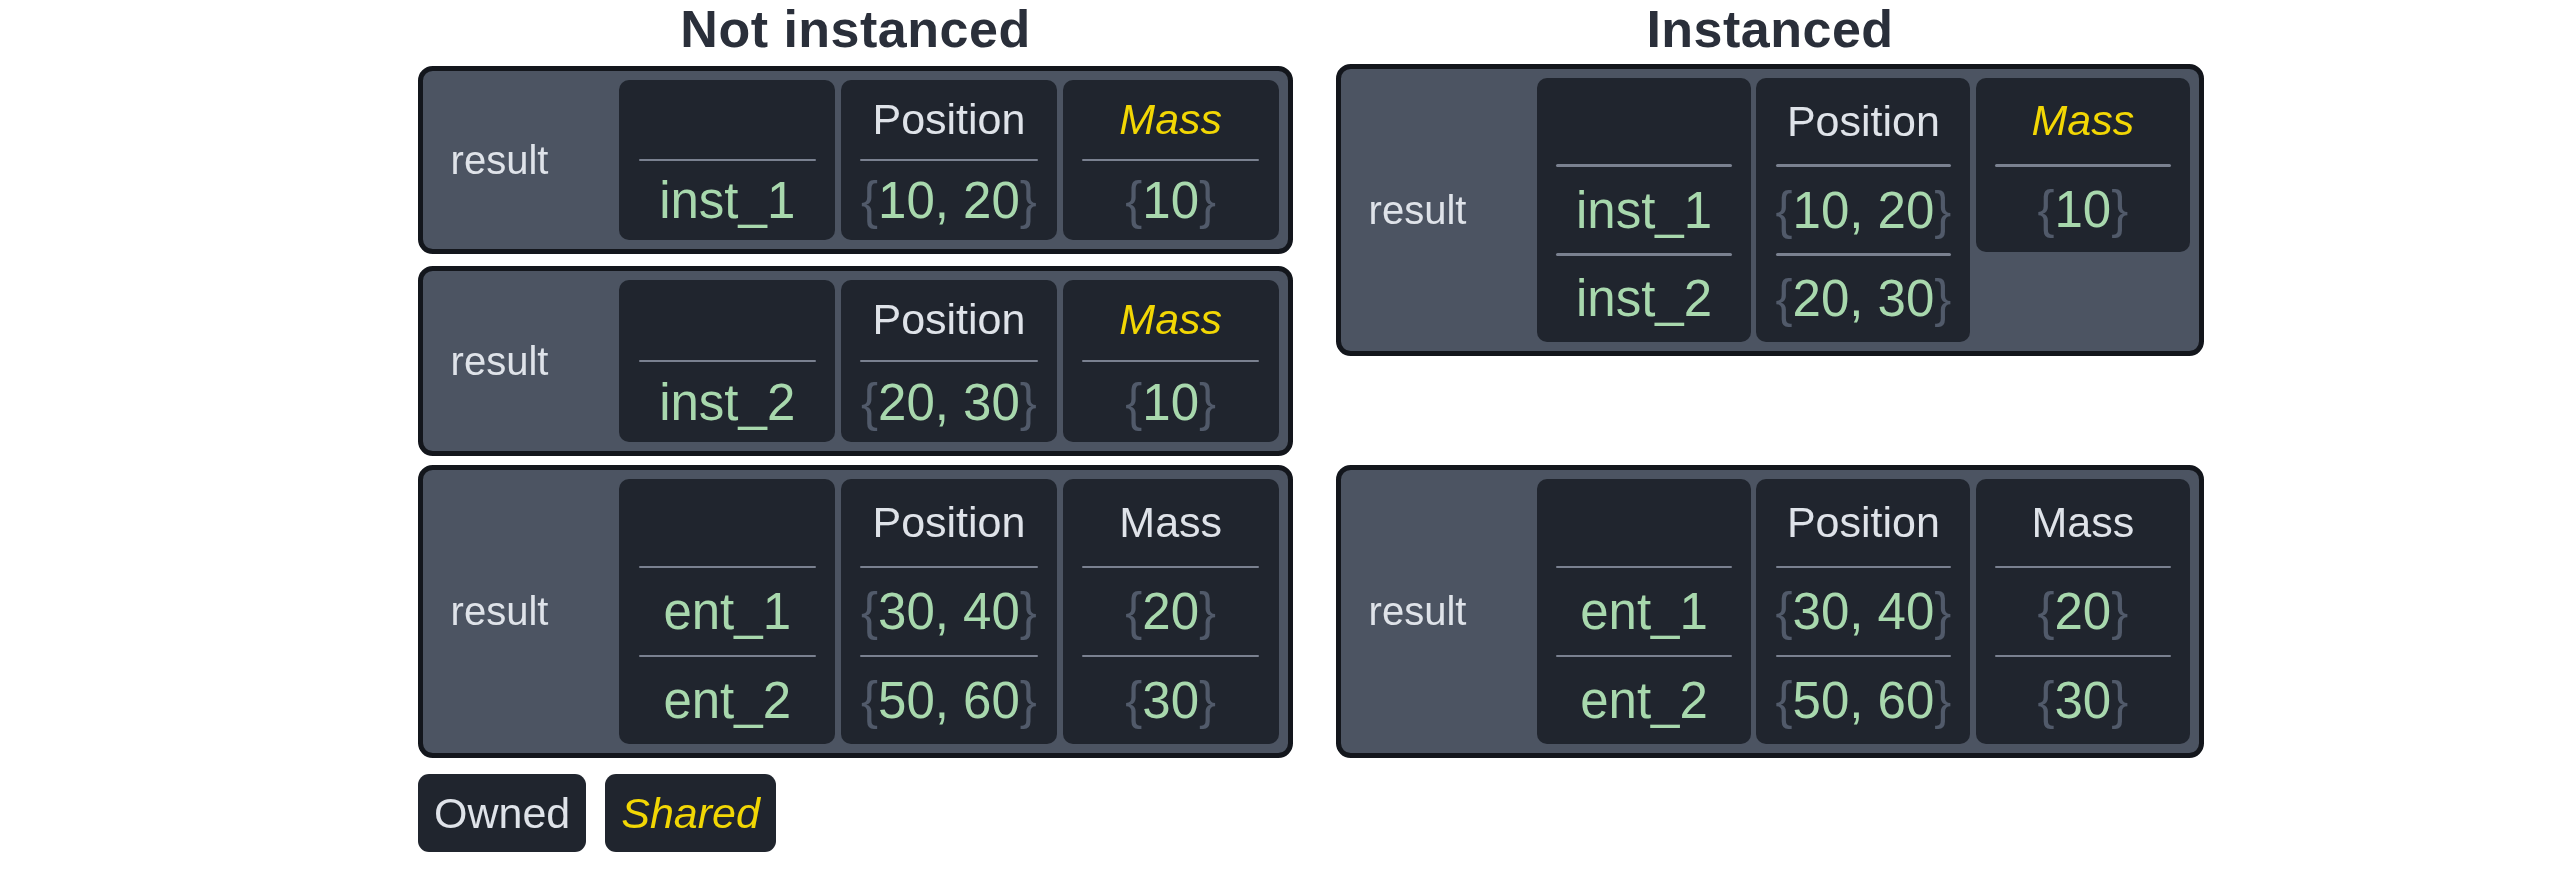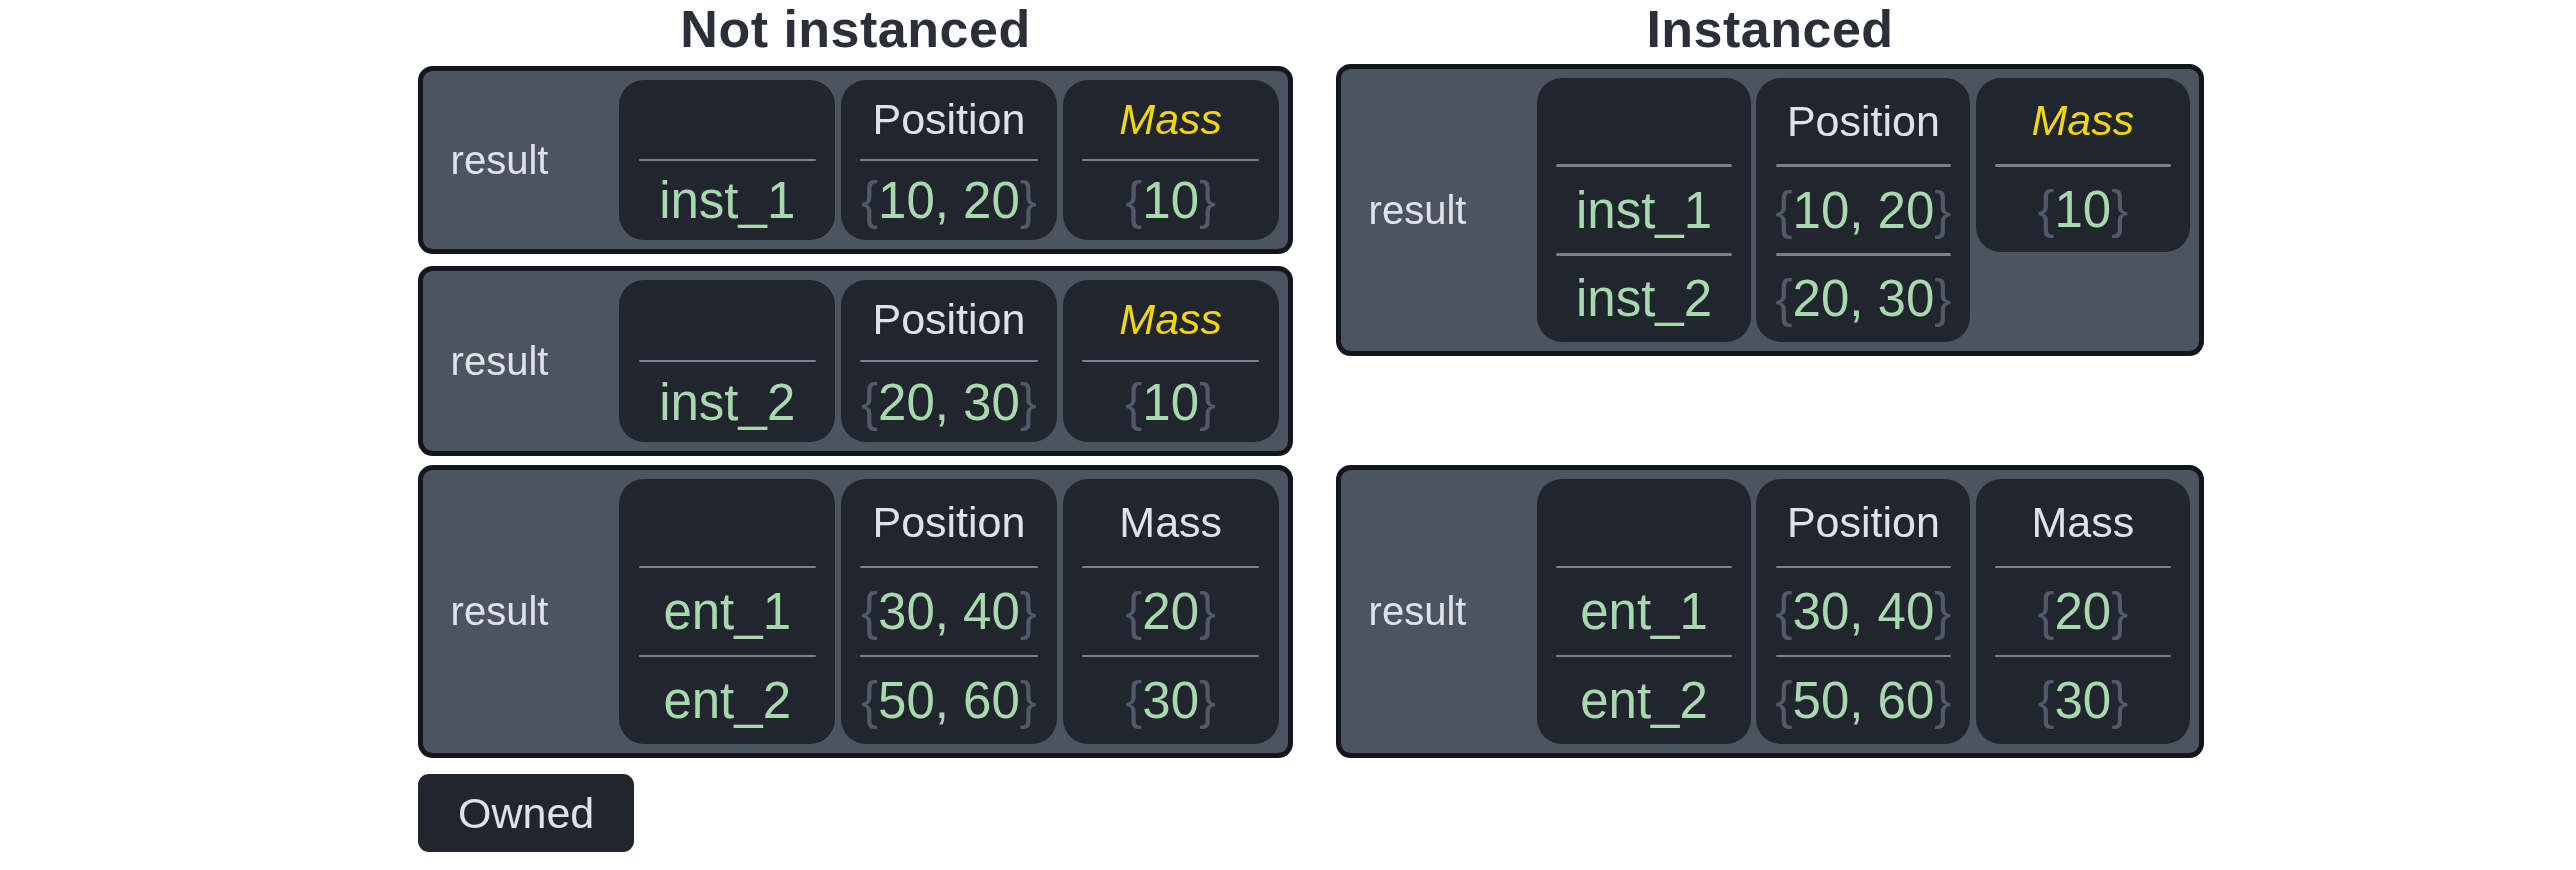--- a/index.html
+++ b/index.html
@@ -49,21 +49,21 @@
     display: flex;
     align-items: center;
     padding-left: 18.4px;
     color: #dfe3e9;
     font-size: 40px;
   }
 
   .cell {
     flex: 1 1 0;
     background: #20252e;
-    border-radius: 25px;
+    border-radius: 10px;
     display: flex;
     flex-direction: column;
     min-width: 0;
   }
   .cell.short {
     align-self: flex-start;
     height: 174px;
   }
 
   .cell-header {
@@ -100,21 +100,21 @@
   .legend {
     position: absolute;
     left: 418px;
     top: 774px;
     display: flex;
     gap: 19px;
   }
   .chip {
     height: 78px;
     box-sizing: border-box;
-    padding: 0 40px;
+    padding: 0 16px;
     background: #20252e;
     border-radius: 11px;
     display: flex;
     align-items: center;
     justify-content: center;
     font-size: 43px;
   }
   .chip-owned  { color: #dfe3e9; }
   .chip-shared { color: #f2d704; font-style: italic; }
 </style>
@@ -292,16 +292,17 @@
       <div class="cell-value">
           <span class="brace">{</span>
           <span>30</span>
           <span class="brace">}</span>
         </div>
     </div>
   </div>
 
   <div class="legend">
     <div class="chip chip-owned">Owned</div>
+    <div class="chip chip-shared">Shared</div>
   </div>
 
 </div>
 
 
 </body></html>

